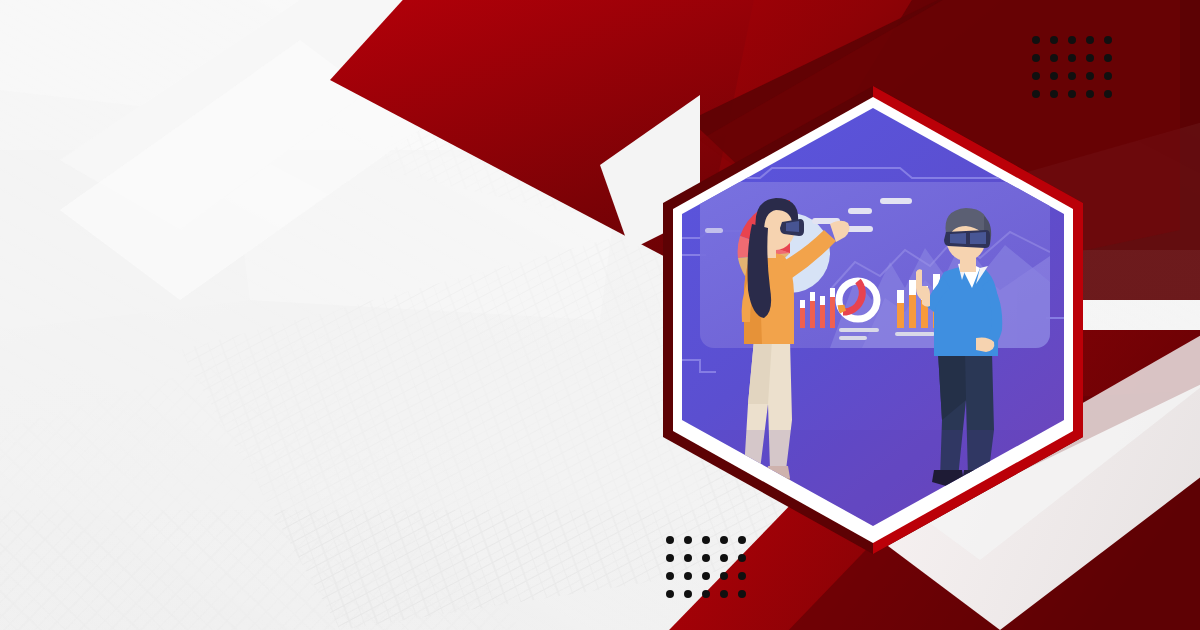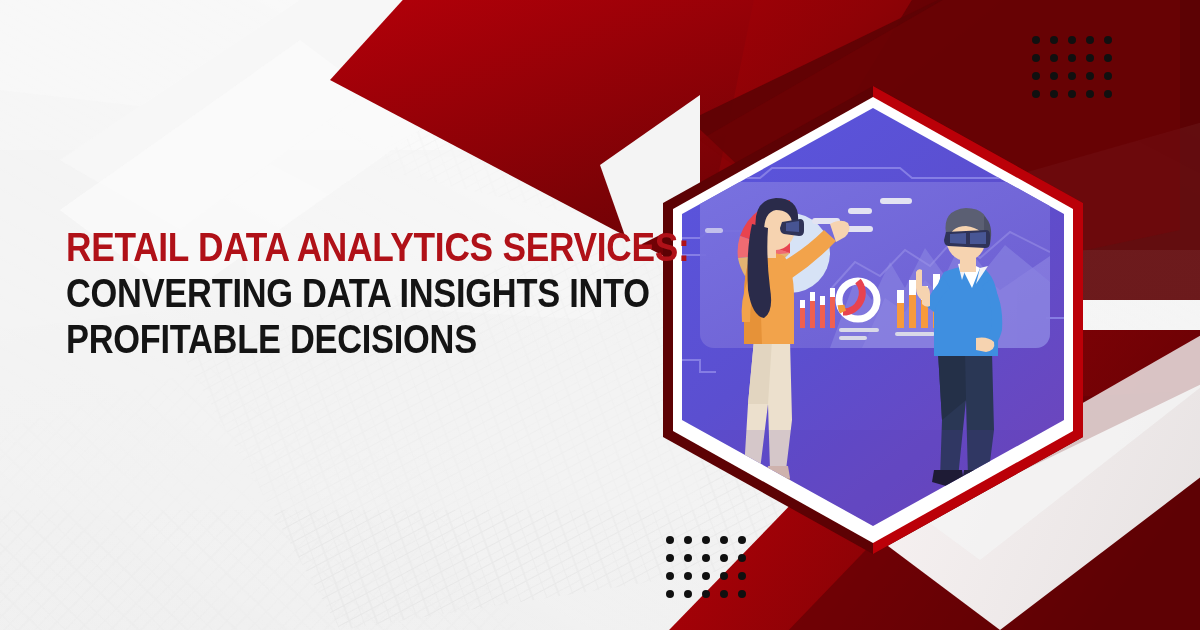--- a/index.html
+++ b/index.html
@@ -305,25 +305,20 @@
 
         <path d="M946 232 L986 230 Q990 230 990 235 L990 243 Q990 248 985 248 L948 246 Q944 245 944 240 Z" fill="#2f3358"></path>
         <path d="M950 234 L966 233 L966 244 L950 243 Z" fill="#4b5a9c" opacity="0.9"></path>
         <path d="M970 233 L986 232 L986 244 L970 244 Z" fill="#4b5a9c" opacity="0.9"></path>
       </g>
 
       <path d="M682 430 L1064 430 L1064 526 L873 526 L682 420 Z" fill="#5a3fb2" opacity="0.15"></path>
     </g>
   </svg>
 
-  <div id="title-block">
-    <div class="tl" id="title-line-1">Retail Data Analytics Services:</div>
-    <div class="tl" id="title-line-2">Converting Data Insights Into</div>
-    <div class="tl" id="title-line-3">Profitable Decisions</div>
-  </div>
 
   <div class="dot-grid" id="dot-grid-top-right">
       <div class="dot" style="background: rgb(16, 16, 16);"></div>
       <div class="dot" style="background: rgb(16, 16, 16);"></div>
       <div class="dot" style="background: rgb(16, 16, 16);"></div>
       <div class="dot" style="background: rgb(16, 16, 16);"></div>
       <div class="dot" style="background: rgb(16, 16, 16);"></div>
       <div class="dot" style="background: rgb(16, 16, 16);"></div>
       <div class="dot" style="background: rgb(16, 16, 16);"></div>
       <div class="dot" style="background: rgb(16, 16, 16);"></div>

